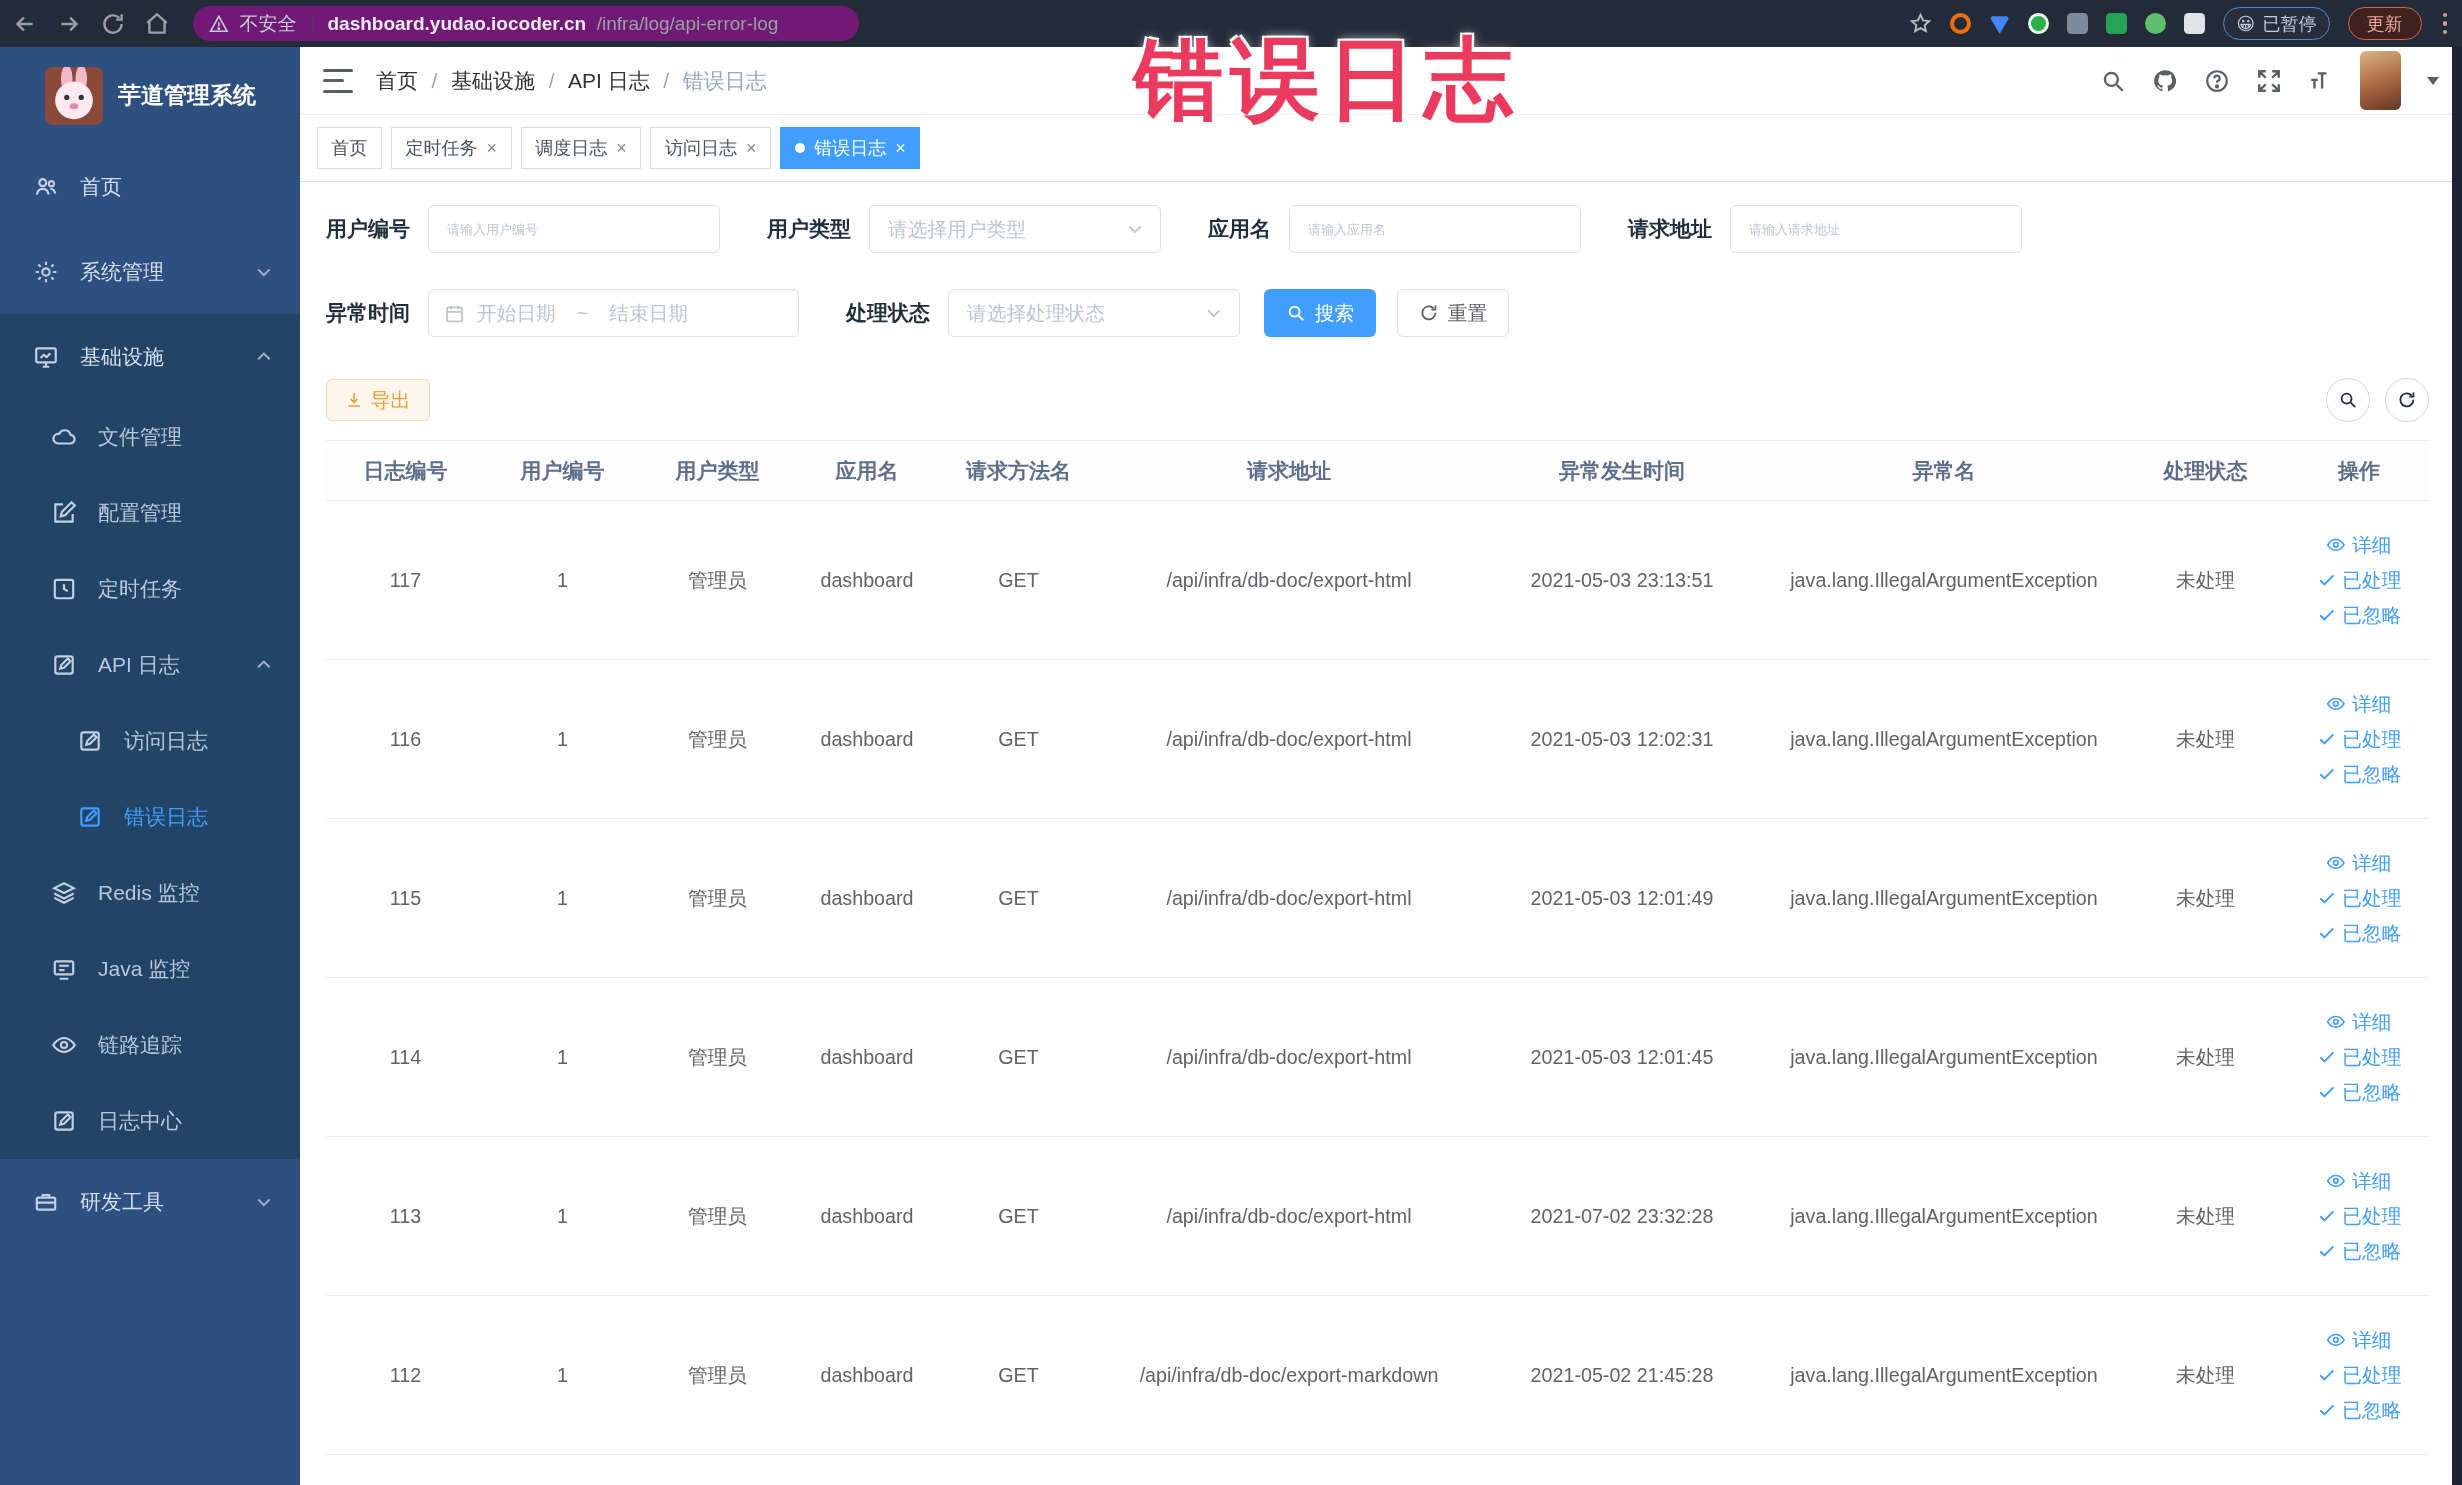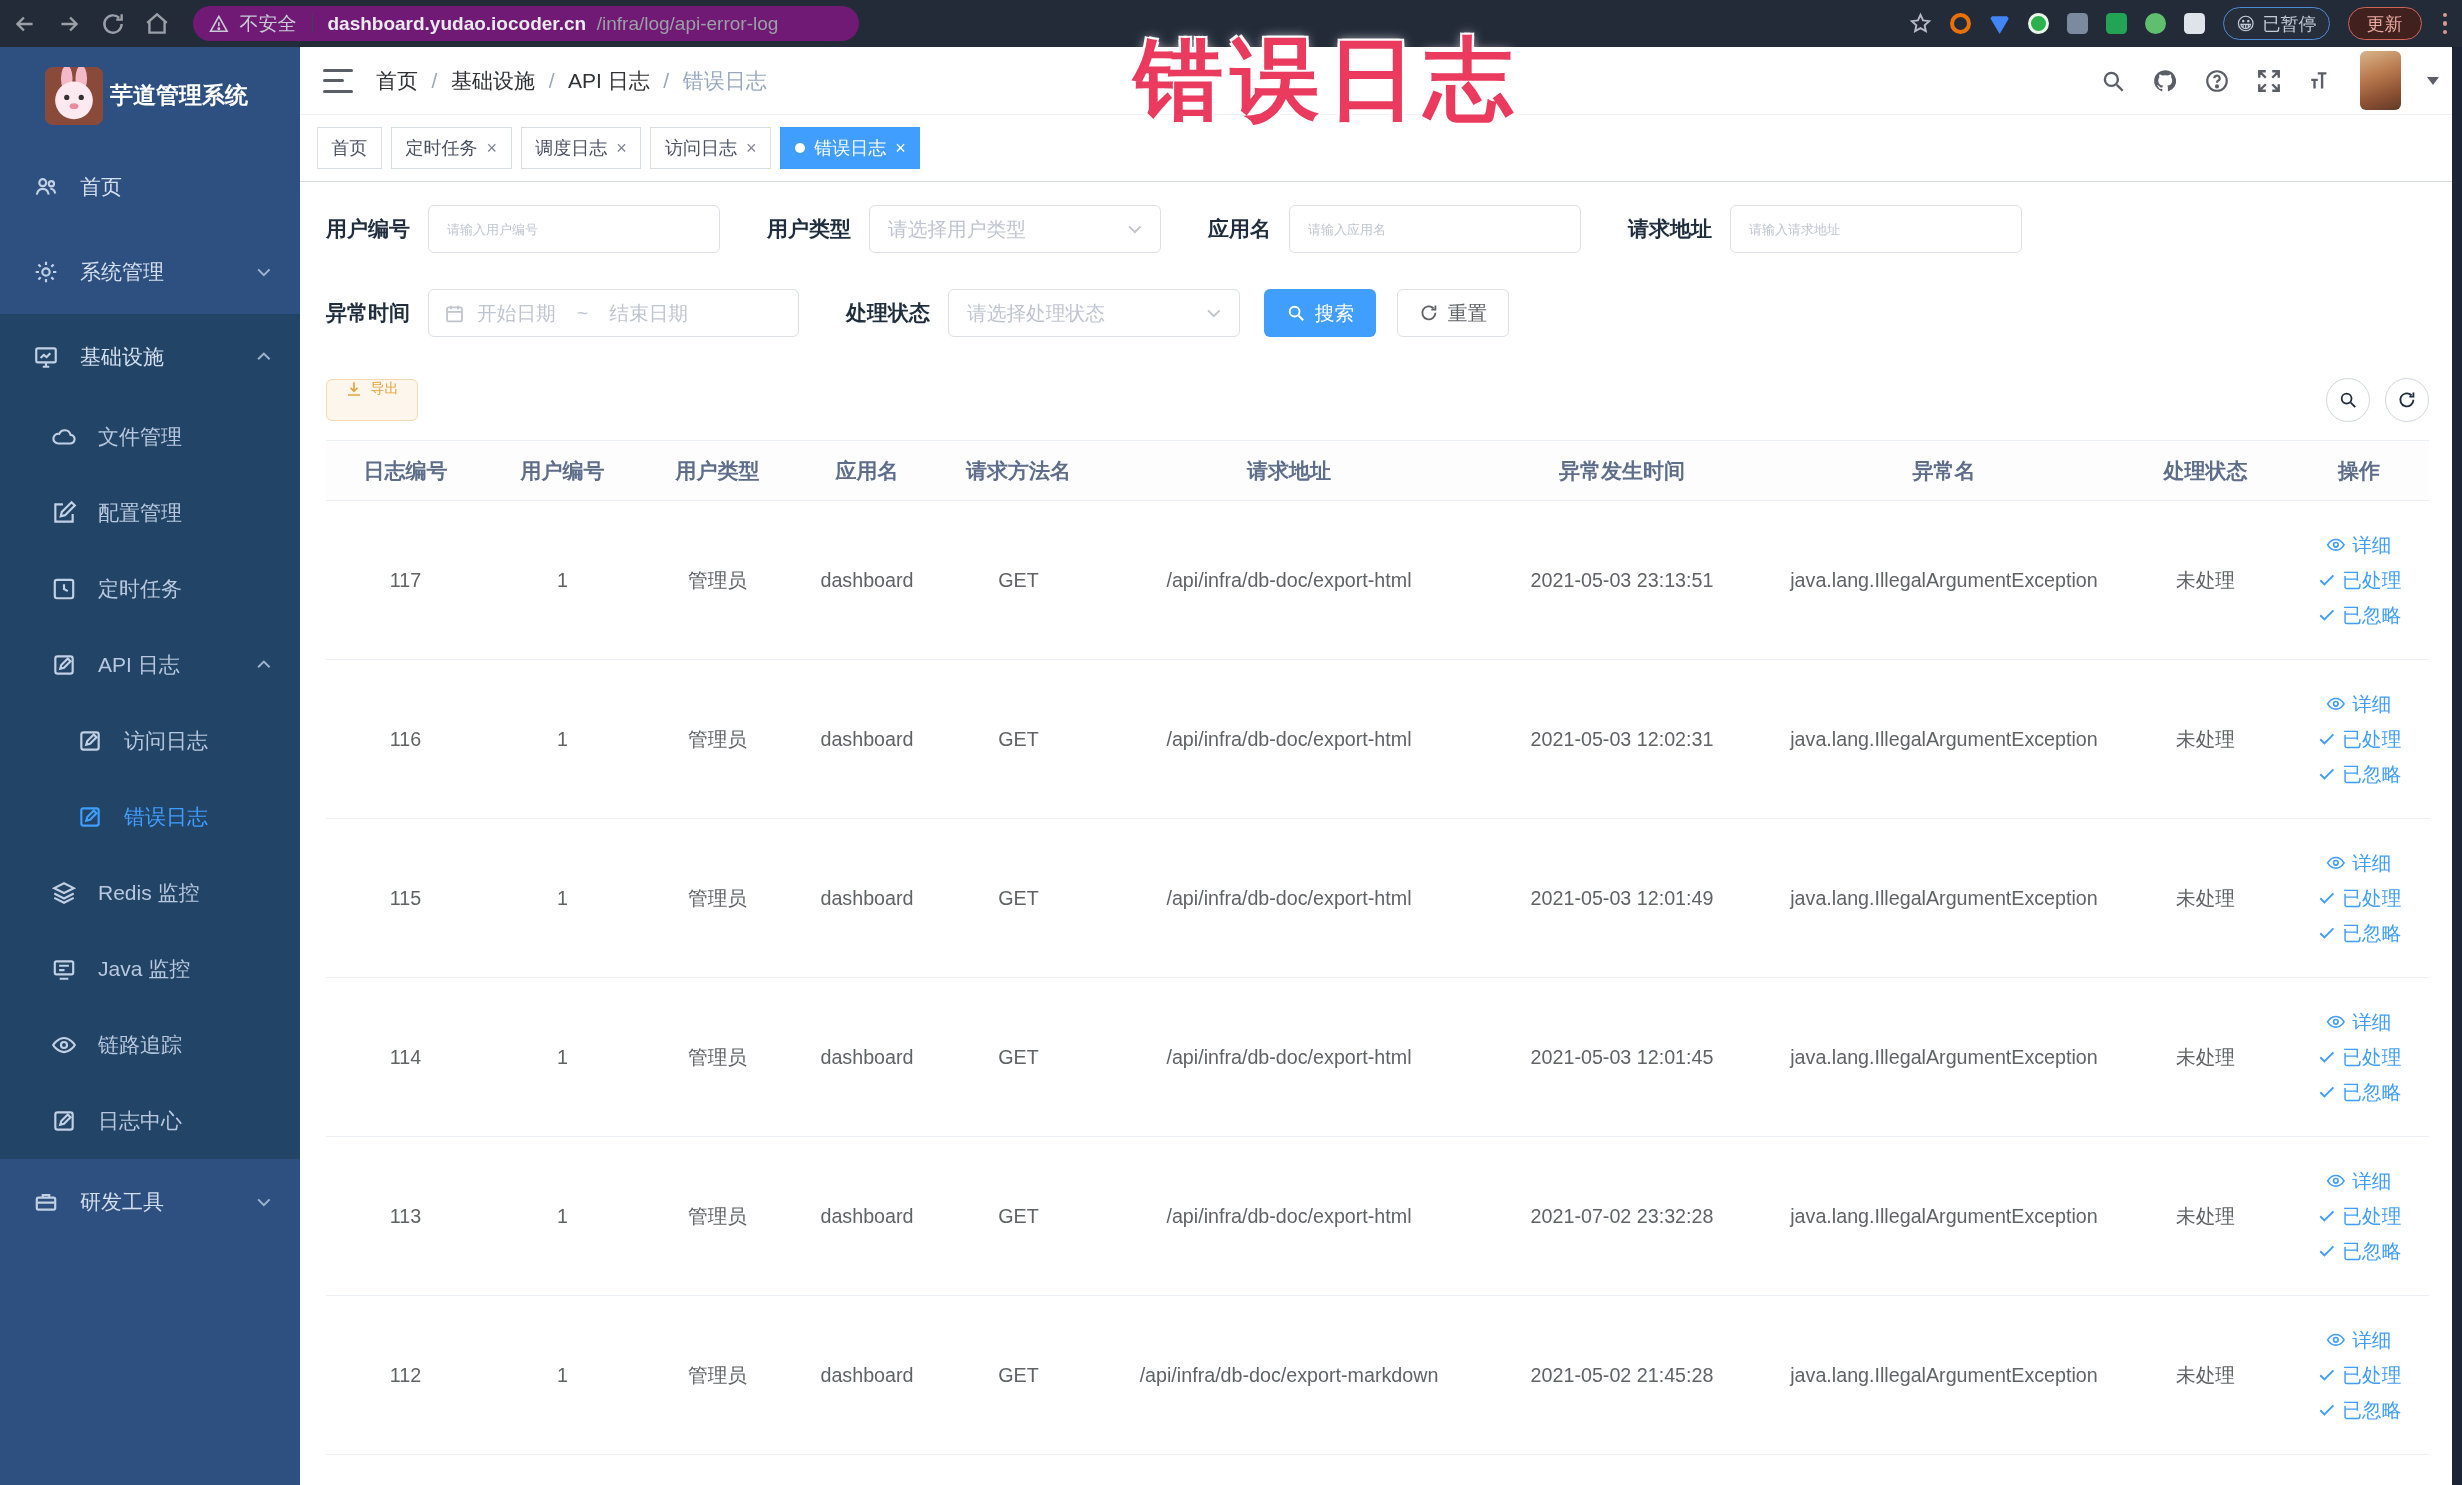--- a/index.html
+++ b/index.html
@@ -21,21 +21,21 @@
   .ext { width:21px; height:21px; border-radius:50%; flex:0 0 auto; }
   .star { width:23px; height:23px; color:#b6bcc6; }
   .badge-paused { height:33px; border-radius:16.7px; border:1.5px solid #4e8bd6; color:#c3cbd9; display:flex; gap:7.6px; padding:0 12px; align-items:center; font-size:18px; background:#262d3b; white-space:nowrap; }
   .badge-update { height:33px; border-radius:16.7px; border:1.5px solid #cf6459; background:#40211e; color:#eba9a0; padding:0 18px; font-size:18px; display:flex; align-items:center; white-space:nowrap; }
   .kebab { display:flex; flex-direction:column; gap:3.8px; padding:0 3px; }
   .kebab i { width:4.5px; height:4.5px; border-radius:50%; background:#d79a92; display:block; }
 
   
   .app { display:flex; height:1439px; }
   .sidebar { width:300px; background:#2e5080; color:#dbe4f0; flex:0 0 auto; display:flex; flex-direction:column; overflow:hidden; }
-  .logo { height:97px; display:flex; align-items:center; padding-left:45px; gap:7px; }
+  .logo { height:97px; display:flex; align-items:center; padding-left:45px; gap:15px; }
   .logo-img { width:58px; height:58px; border-radius:7.6px; overflow:hidden; flex:0 0 auto; }
   .logo-title { font-size:23px; font-weight:bold; color:#ffffff; white-space:nowrap; }
   .nav-item { height:85px; display:flex; align-items:center; padding:0 26px 0 33px; font-size:21px; gap:21px; color:#d5dfee; cursor:pointer; white-space:nowrap; }
   .nav-item .mi { width:26px; height:26px; flex:0 0 auto; color:#c2d0e4; }
   .mi svg { width:100%; height:100%; }
   .chev { margin-left:auto; width:19.7px; height:19.7px; color:#9fb3cf; }
   .menu-dark { background:#224467; }
   .nav-child { height:76px; padding-left:51px; color:#b9c8de; }
   .nav-grand { height:76px; padding-left:77px; color:#b9c8de; }
   .nav-active { color:#409eff !important; }
@@ -80,21 +80,21 @@
   .datebox { width:371px; height:48px; border:0.8px solid #dcdfe6; border-radius:6px; display:flex; align-items:center; padding:0 15px; gap:12px; background:#fff; cursor:pointer; }
   .datebox .ci { width:21px; height:21px; color:#c0c4cc; flex:0 0 auto; }
   .datebox .dph { font-size:19.7px; color:#bfc5d0; white-space:nowrap; }
   .datebox .dsep { font-size:19.7px; color:#bfc5d0; margin:0 9px; }
   .btn { height:48px; border-radius:6px; font-size:19.7px; display:inline-flex; align-items:center; gap:9px; padding:0 21px; cursor:pointer; border:0.8px solid transparent; white-space:nowrap; font-family:inherit; }
   .btn svg { width:19.7px; height:19.7px; }
   .btn-search { background:#409eff; color:#fff; margin-left:24px; }
   .btn-reset { background:#fff; color:#606266; border-color:#dcdfe6; margin-left:21px; }
 
   .toolbar { display:flex; align-items:center; margin-bottom:18px; }
-  .btn-export { height:42px; padding:0 18px; background:#fdf6ec; border:0.8px solid #f5dab1; color:#e6a23c; border-radius:6px; font-size:14px; display:inline-flex; gap:7.6px; cursor:pointer; }
+  .btn-export { height:42px; padding:0 18px; background:#fdf6ec; border:0.8px solid #f5dab1; color:#e6a23c; border-radius:6px; font-size:20px; display:inline-flex; align-items:center; gap:7.6px; cursor:pointer; }
   .btn-export svg { width:18px; height:18px; }
   .tool-circles { margin-left:auto; display:flex; gap:15px; }
   .circ { width:44px; height:44px; border-radius:50%; border:0.8px solid #d3d7de; background:#fff; display:flex; align-items:center; justify-content:center; color:#1f2d3d; cursor:pointer; }
   .circ svg { width:19.7px; height:19.7px; }
 
   
   .gridrow { display:grid; grid-template-columns:159px 155px 155px 144px 159px 382px 284px 360px 163px 144px; align-items:center; }
   .thead { height:61px; border-top:0.8px solid #ebeef5; border-bottom:0.8px solid #ebeef5; background:#fdfdfe; }
   .thead div { font-size:21px; font-weight:bold; color:#5e6d8a; text-align:center; white-space:nowrap; }
   .trow { height:159px; border-bottom:0.8px solid #ebeef5; }

